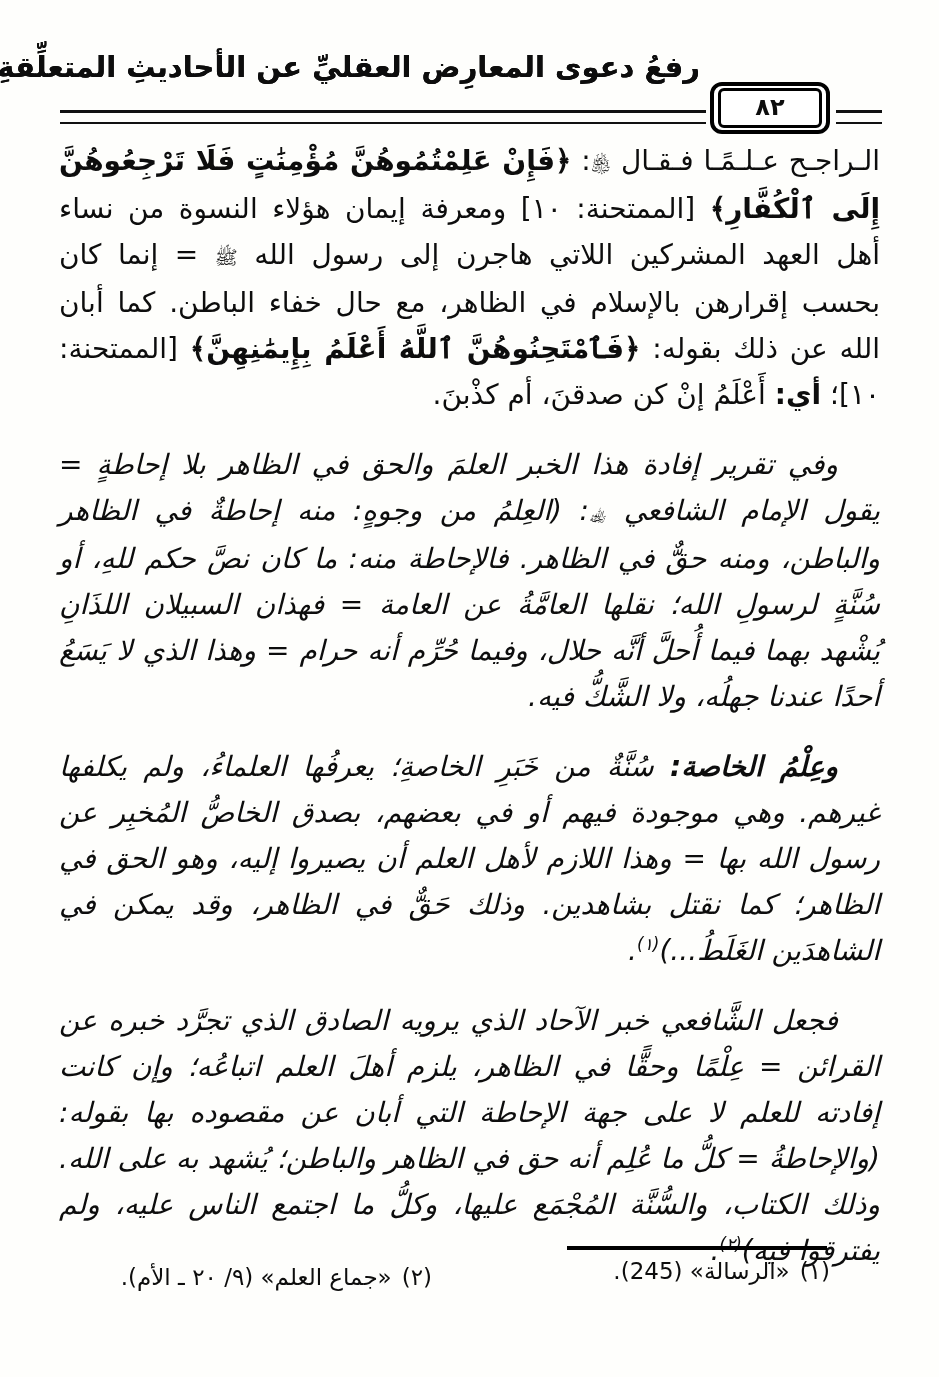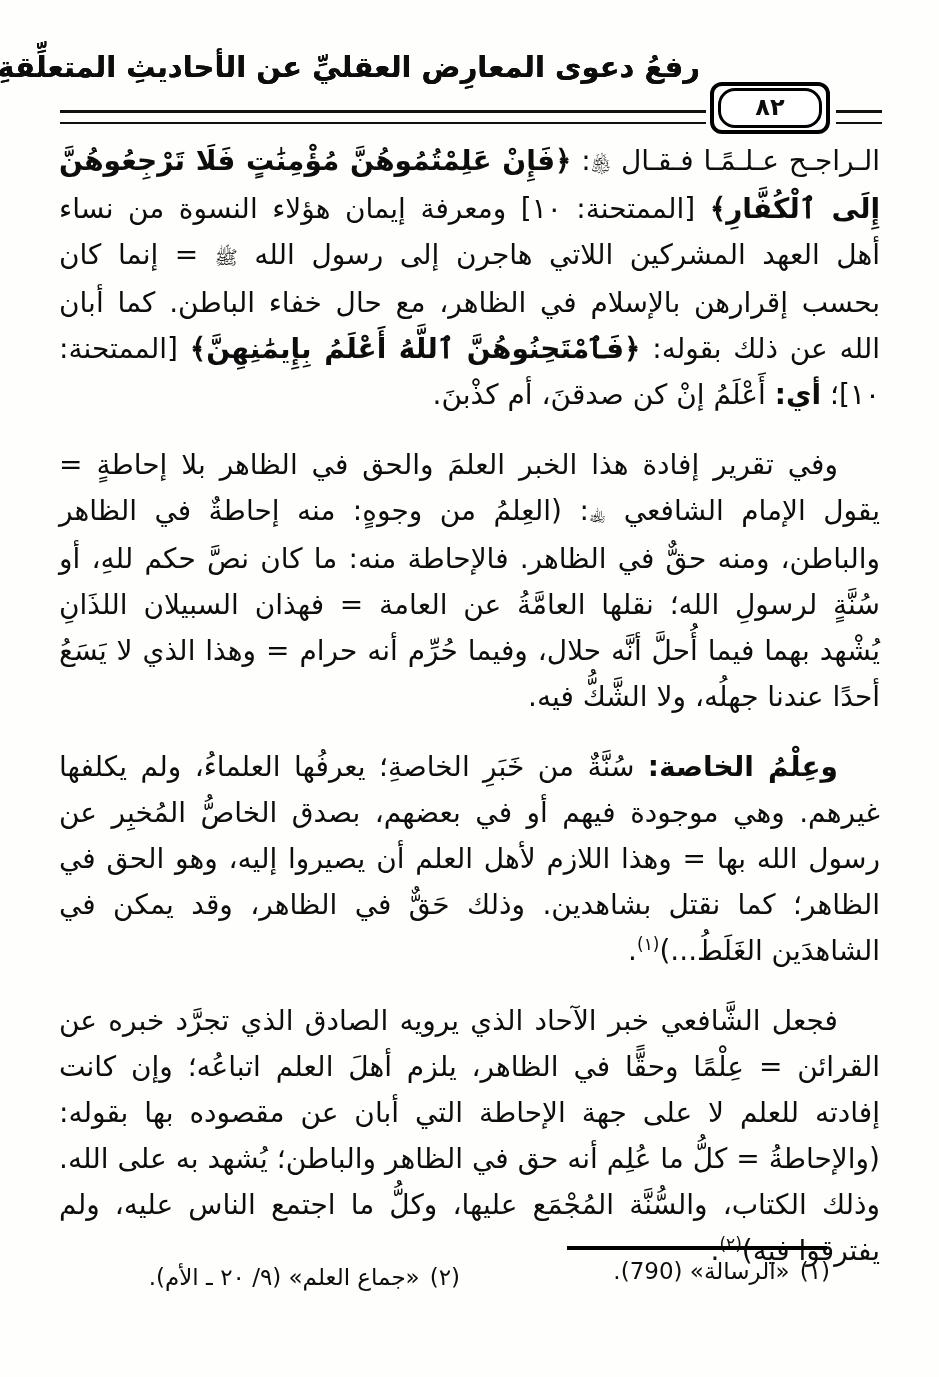--- a/index.html
+++ b/index.html
@@ -36,58 +36,58 @@
     top:82px;left:710px;
     width:112px;height:44px;
     border:4px solid #000;
     border-radius:12px;
     background:#fff;
     display:flex;align-items:center;justify-content:center;
   }
   .pagebox-inner{
     width:98px;height:34px;
     border:3px solid #000;
-    border-radius:17px;
+    border-radius:6px;
     display:flex;align-items:center;justify-content:center;
   }
   .page-number{
     font-size:24px;font-weight:bold;line-height:1;
     transform:translateY(-1px);
   }
   
   .body-block{
     position:absolute;
     top:138px;right:59px;
     width:821px;
     font-size:28px;
     line-height:46px;
     text-align:justify;
     text-justify:inter-word;
     margin-left:8px;
   }
   .para{margin:0 0 24px 0;}
-  .para.indent{text-indent:42px;}
+  .para.indent{text-indent:42px;font-style:italic;}
   .quran{font-weight:bold;letter-spacing:-1px;}
   .honorific{font-size:19px;}
   .lead-bold{font-weight:bold;}
   .fn-ref{font-size:17px;vertical-align:super;line-height:0;}
   
   .fn-divider{
     position:absolute;
     top:1246px;left:567px;
     width:260px;height:4px;
     background:#000;
   }
   .footnote{
     position:absolute;
     font-size:23px;
     white-space:nowrap;
   }
   .fn-1{top:1258px;right:109px;}
-  .fn-2{top:1264px;right:479px;}
+  .fn-2{top:1264px;right:507px;}
   .fn-marker{margin-left:10px;}
 </style>
 </head>
 <body>
 
 <div class="page">
 
   <div class="book-title">رفعُ دعوى المعارِض العقليِّ عن الأحاديثِ المتعلِّقةِ بمسائلِ الاعتقادِ</div>
   <div class="dbl-rule rule-left"></div>
   <div class="pagebox-outer">
@@ -104,17 +104,17 @@
     <p class="para indent"><span>وفي تقرير إفادة هذا الخبر العلمَ والحق في الظاهر بلا إحاطةٍ = يقول الإمام الشافعي </span><span class="honorific">﵀</span><span>: (العِلمُ من وجوهٍ: منه إحاطةٌ في الظاهر والباطن، ومنه حقٌّ في الظاهر. فالإحاطة منه: ما كان نصَّ حكم للهِ، أو سُنَّةٍ لرسولِ الله؛ نقلها العامَّةُ عن العامة = فهذان السبيلان اللذَانِ يُشْهد بهما فيما أُحلَّ أنَّه حلال، وفيما حُرِّم أنه حرام = وهذا الذي لا يَسَعُ أحدًا عندنا جهلُه، ولا الشَّكُّ فيه.</span></p>
 
     <p class="para indent"><span class="lead-bold">وعِلْمُ الخاصة:</span><span> سُنَّةٌ من خَبَرِ الخاصةِ؛ يعرفُها العلماءُ، ولم يكلفها غيرهم. وهي موجودة فيهم أو في بعضهم، بصدق الخاصُّ المُخبِر عن رسول الله بها = وهذا اللازم لأهل العلم أن يصيروا إليه، وهو الحق في الظاهر؛ كما نقتل بشاهدين. وذلك حَقٌّ في الظاهر، وقد يمكن في الشاهدَين الغَلَطُ...)</span><span class="fn-ref">(١)</span><span>.</span></p>
 
     <p class="para indent"><span>فجعل الشَّافعي خبر الآحاد الذي يرويه الصادق الذي تجرَّد خبره عن القرائن = عِلْمًا وحقًّا في الظاهر، يلزم أهلَ العلم اتباعُه؛ وإن كانت إفادته للعلم لا على جهة الإحاطة التي أبان عن مقصوده بها بقوله: (والإحاطةُ = كلُّ ما عُلِم أنه حق في الظاهر والباطن؛ يُشهد به على الله. وذلك الكتاب، والسُّنَّة المُجْمَع عليها، وكلُّ ما اجتمع الناس عليه، ولم يفترقوا فيه)</span><span class="fn-ref">(٢)</span><span>.</span></p>
 
   </main>
 
   <div class="fn-divider"></div>
 
-  <div class="footnote fn-1"><span class="fn-marker">(١)</span><span>«الرسالة» (790).</span></div>
+  <div class="footnote fn-1"><span class="fn-marker">(١)</span><span>«الرسالة» (245).</span></div>
 
   <div class="footnote fn-2"><span class="fn-marker">(٢)</span><span>«جماع العلم» (٩/ ٢٠ ـ الأم).</span></div>
 
 </div>
 
 </body></html>

